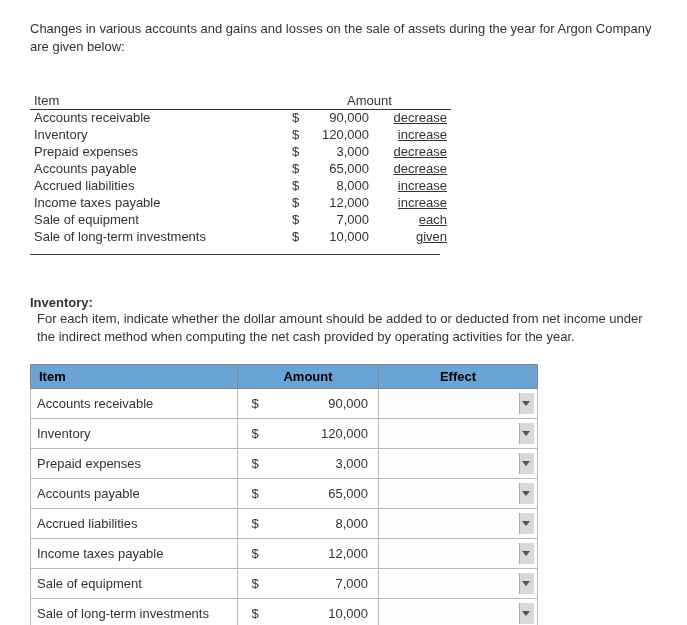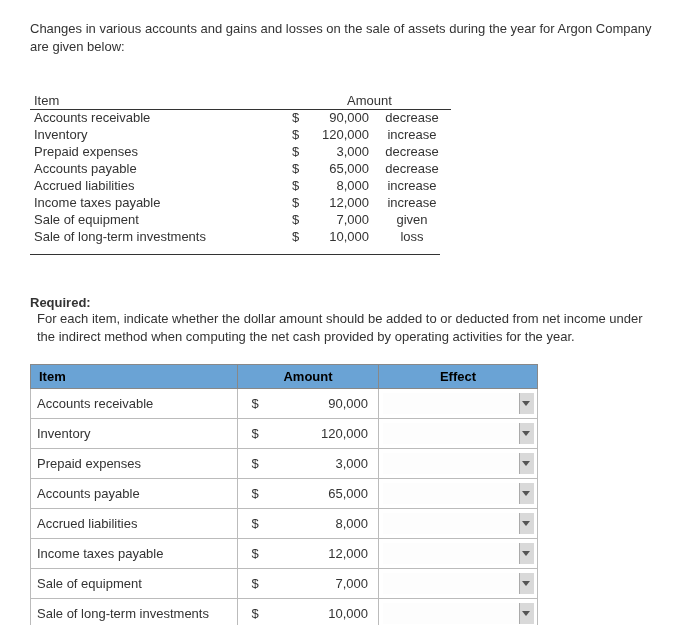--- a/index.html
+++ b/index.html
@@ -26,21 +26,21 @@
     border-bottom: 1px solid #333;
     padding: 1px 4px;
   }
   .given-table td {
     padding: 0 4px;
     line-height: 1.3;
   }
   .given-table .col-item { width: 250px; }
   .given-table .col-sign { text-align: left; width: 14px; }
   .given-table .col-val { text-align: right; width: 55px; padding-right: 4px; }
-  .given-table .col-dir { text-align: center; width: 70px; }
+  .given-table .col-dir { text-align: right; width: 70px; text-decoration: underline; }
   .given-hr {
     border: none;
     border-top: 1px solid #333;
     margin: 0 0 40px 0;
     width: 410px;
   }
   .required-head {
     font-weight: bold;
   }
   .required-text {
@@ -155,33 +155,33 @@
       <tr>
         <td class="col-item">Income taxes payable</td>
         <td class="col-sign">$</td>
         <td class="col-val">12,000</td>
         <td class="col-dir">increase</td>
       </tr>
       <tr>
         <td class="col-item">Sale of equipment</td>
         <td class="col-sign">$</td>
         <td class="col-val">7,000</td>
+        <td class="col-dir">each</td>
+      </tr>
+      <tr>
+        <td class="col-item">Sale of long-term investments</td>
+        <td class="col-sign">$</td>
+        <td class="col-val">10,000</td>
         <td class="col-dir">given</td>
-      </tr>
-      <tr>
-        <td class="col-item">Sale of long-term investments</td>
-        <td class="col-sign">$</td>
-        <td class="col-val">10,000</td>
-        <td class="col-dir">loss</td>
       </tr>
     </tbody>
 </table>
 <hr class="given-hr">
 
-<div class="required-head">Required:</div>
+<div class="required-head">Inventory:</div>
 <div class="required-text">For each item, indicate whether the dollar amount should be added to or deducted from net income under the indirect method when computing the net cash provided by operating activities for the year.</div>
 
 <table class="answer-table">
   <thead>
     <tr>
       <th class="col-item2 item-head">Item</th>
       <th colspan="2">Amount</th>
       <th class="col-effect">Effect</th>
     </tr>
   </thead>

